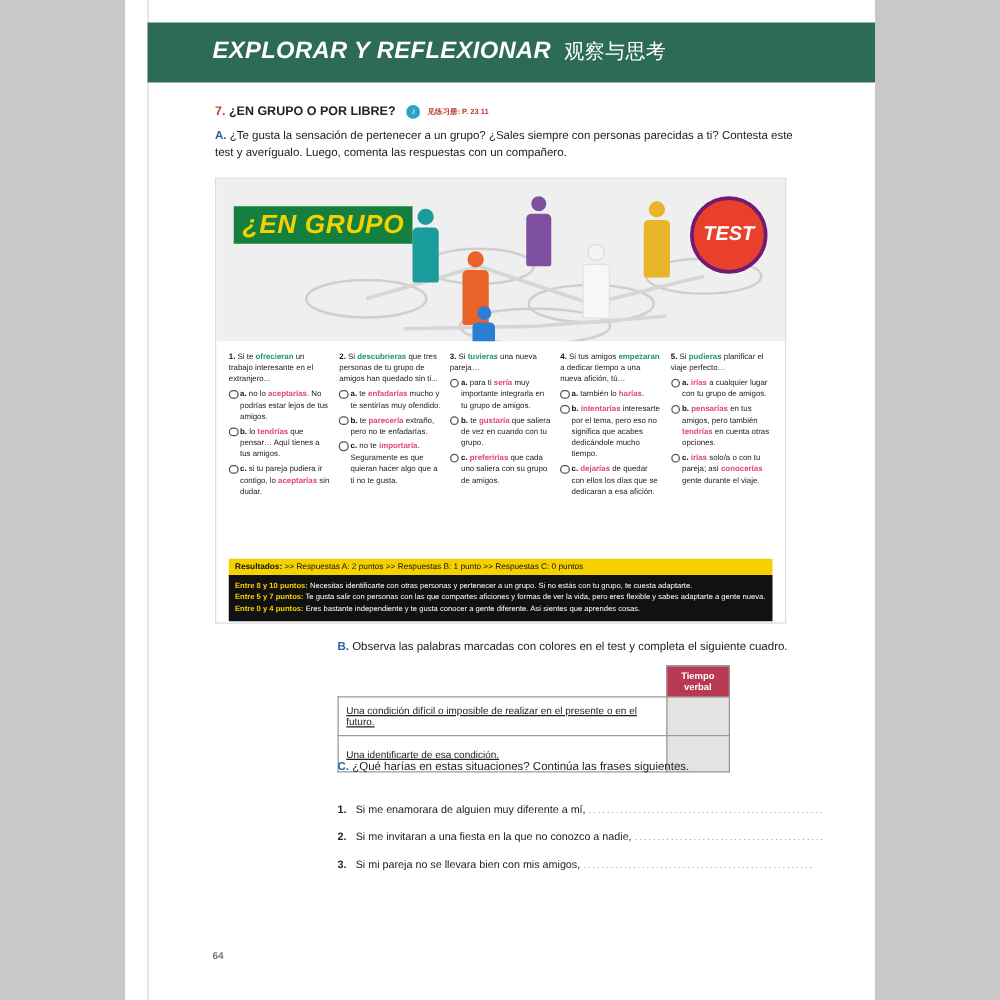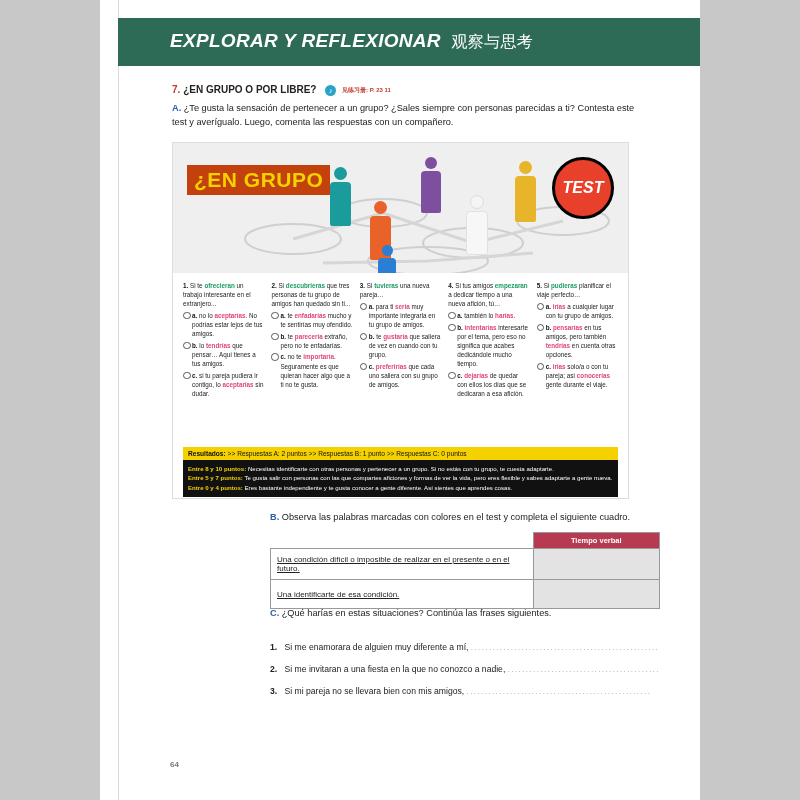--- a/index.html
+++ b/index.html
@@ -52,28 +52,28 @@
   }
   .card-top{
     position:absolute;left:0;top:0;width:455px;height:130px;
     background:#efefef;overflow:hidden;
   }
   .net{position:absolute;left:0;top:0;width:455px;height:130px;}
   .title-block{
     position:absolute;left:14px;top:22px;
   }
   .tb-line{
-    background:#c2410c;color:#f5d100;font-weight:bold;font-size:21px;
-    padding:3px 7px;display:inline-block;letter-spacing:.5px;
+    background:#15803d;color:#f5d100;font-weight:bold;font-size:21px;
+    font-style:italic;padding:3px 7px;display:inline-block;letter-spacing:.5px;
   }
   .tb-line2{margin-top:3px;}
   .test-badge{
     position:absolute;right:14px;top:14px;width:56px;height:56px;border-radius:50%;
     background:#e8402a;color:#fff;font-weight:bold;font-size:16px;font-style:italic;
-    text-align:center;line-height:56px;border:3px solid #000000;
+    text-align:center;line-height:56px;border:3px solid #701a75;
   }
   
   .person{position:absolute;}
   .p-head{border-radius:50%;}
   .p-body{border-radius:4px 4px 2px 2px;}
   
   .qwrap{
     position:absolute;left:0;top:130px;width:455px;height:170px;
     padding:8px 10px 0 10px;box-sizing:border-box;
     display:flex;gap:7px;
@@ -98,21 +98,21 @@
   .res-body{
     background:#111;color:#fff;font-size:6.1px;padding:4px 5px 5px 5px;line-height:1.55;
   }
   .res-body b{color:#f5d100;}
   
   .para-b{
     position:absolute;left:170px;top:512px;width:380px;font-size:9.2px;color:#222;
   }
   .para-b b{color:#2a5fb0;}
   .tbl{
-    position:absolute;left:170px;top:532px;width:390px;border-collapse:collapse;
+    position:absolute;left:170px;top:532px;width:314px;border-collapse:collapse;
     font-size:8px;
   }
   .tbl th{
     background:#b73a52;color:#fff;font-size:7.5px;font-weight:bold;padding:3px 6px;
     border:1px solid #999;text-align:center;
   }
   .tbl th.blank{background:#ffffff;border:none;}
   .tbl td{
     border:1px solid #999;padding:6px;height:16px;color:#222;font-size:8px;text-decoration:underline;
   }

